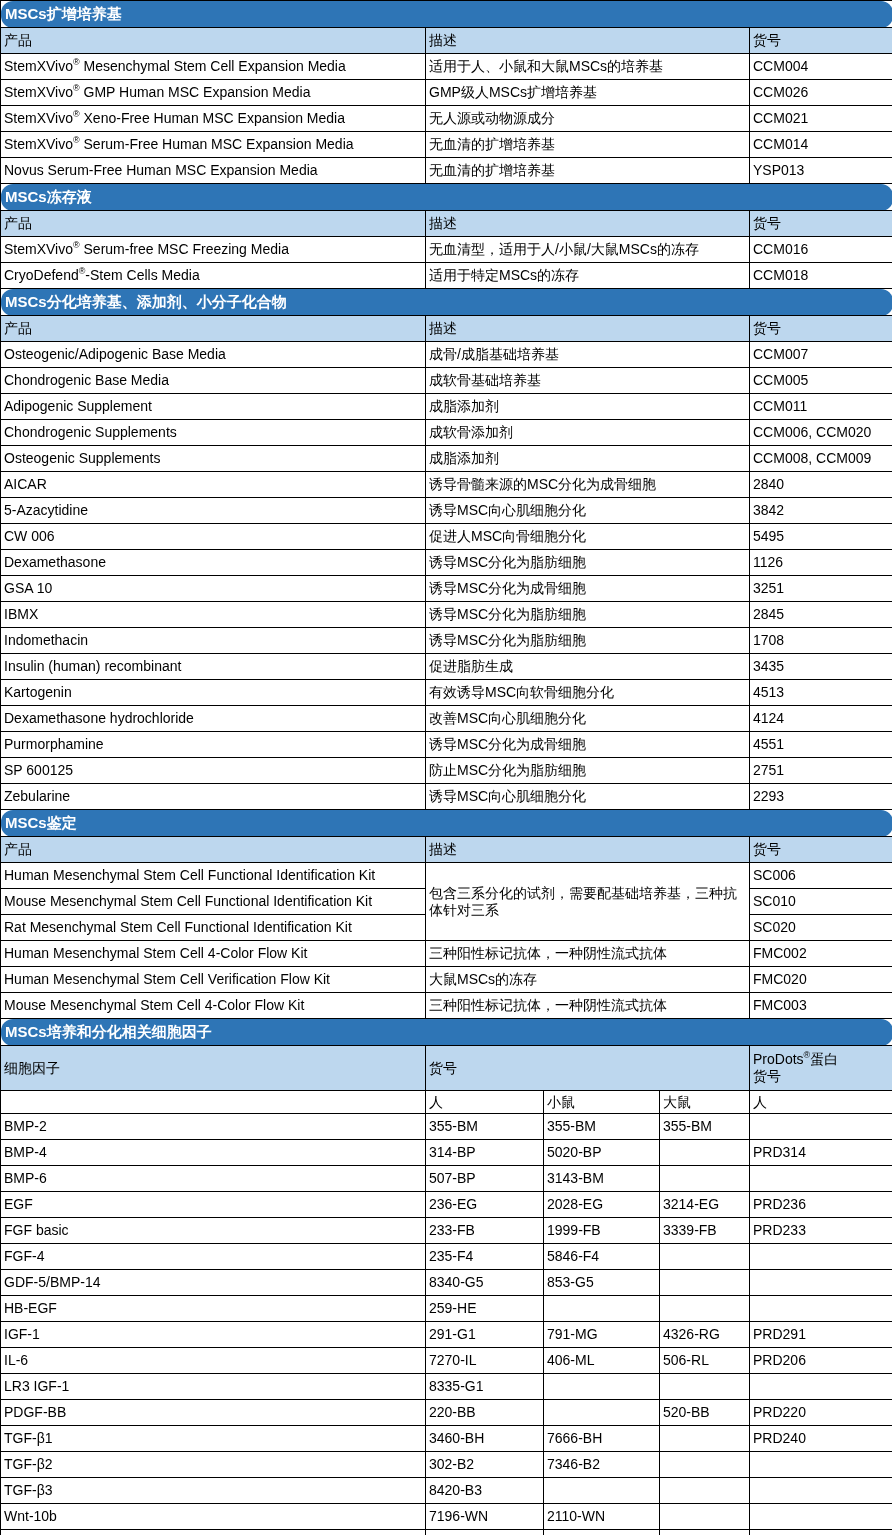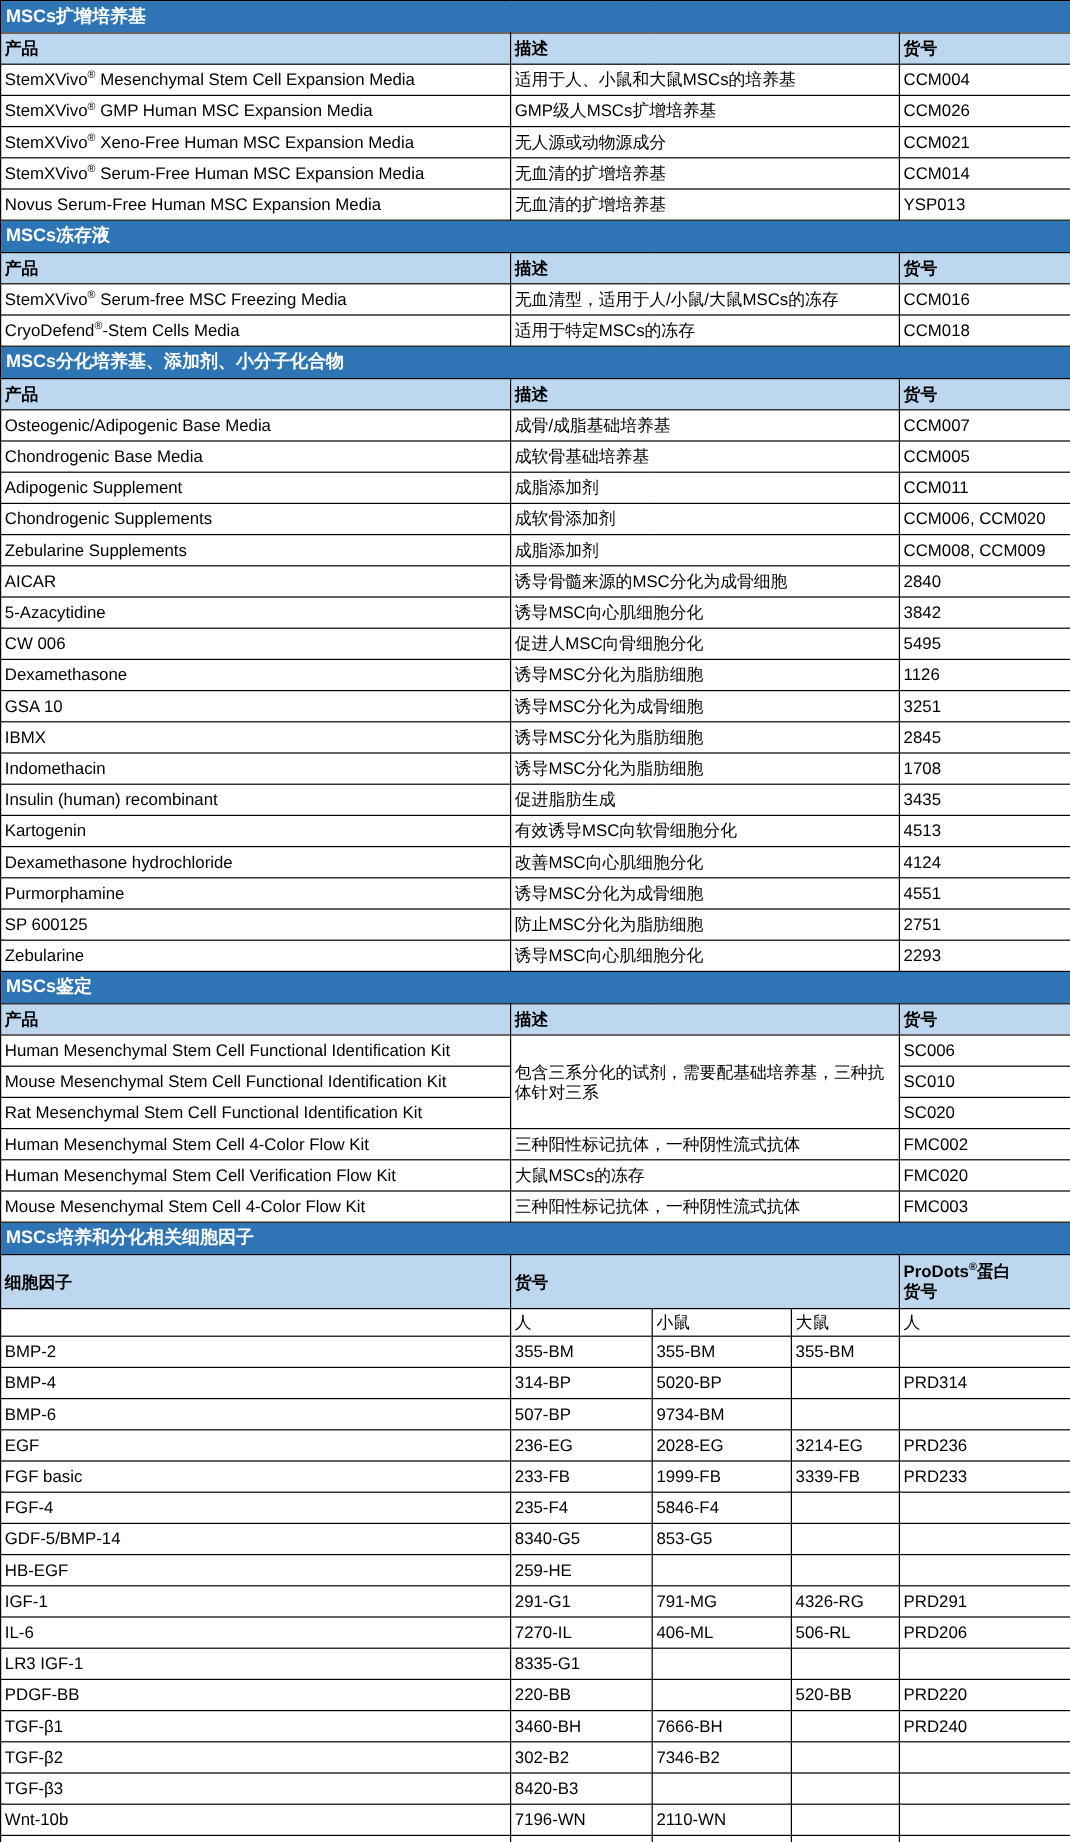--- a/index.html
+++ b/index.html
@@ -27,24 +27,25 @@
     overflow: hidden;
     line-height: 1.2;
   }
   tr.bar td {
     background: var(--bar-bg, #2E75B6);
     color: var(--bar-text, #fff);
     font-weight: bold;
     font-size: 15px;
     padding-left: 4px;
     height: 24px;
+    border-radius: 12px;
   }
   tr.header td {
     background: var(--head-bg, #BDD7EE);
-    font-weight: bold;
+    font-weight: normal;
   }
   tr.header.tall td {
     height: 42px;
   }
   tr.header.sub td {
     background: #ffffff;
     font-weight: normal;
     height: 20px;
   }
   sup {
@@ -138,21 +139,21 @@
           <td>Adipogenic Supplement</td>
           <td colspan="3">成脂添加剂</td>
           <td>CCM011</td>
         </tr>
         <tr>
           <td>Chondrogenic Supplements</td>
           <td colspan="3">成软骨添加剂</td>
           <td>CCM006, CCM020</td>
         </tr>
         <tr>
-          <td>Zebularine Supplements</td>
+          <td>Osteogenic Supplements</td>
           <td colspan="3">成脂添加剂</td>
           <td>CCM008, CCM009</td>
         </tr>
         <tr>
           <td>AICAR</td>
           <td colspan="3">诱导骨髓来源的MSC分化为成骨细胞</td>
           <td>2840</td>
         </tr>
         <tr>
           <td>5-Azacytidine</td>
@@ -276,21 +277,21 @@
         <tr>
           <td>BMP-4</td>
           <td>314-BP</td>
           <td>5020-BP</td>
           <td></td>
           <td>PRD314</td>
         </tr>
         <tr>
           <td>BMP-6</td>
           <td>507-BP</td>
-          <td>9734-BM</td>
+          <td>3143-BM</td>
           <td></td>
           <td></td>
         </tr>
         <tr>
           <td>EGF</td>
           <td>236-EG</td>
           <td>2028-EG</td>
           <td>3214-EG</td>
           <td>PRD236</td>
         </tr>

